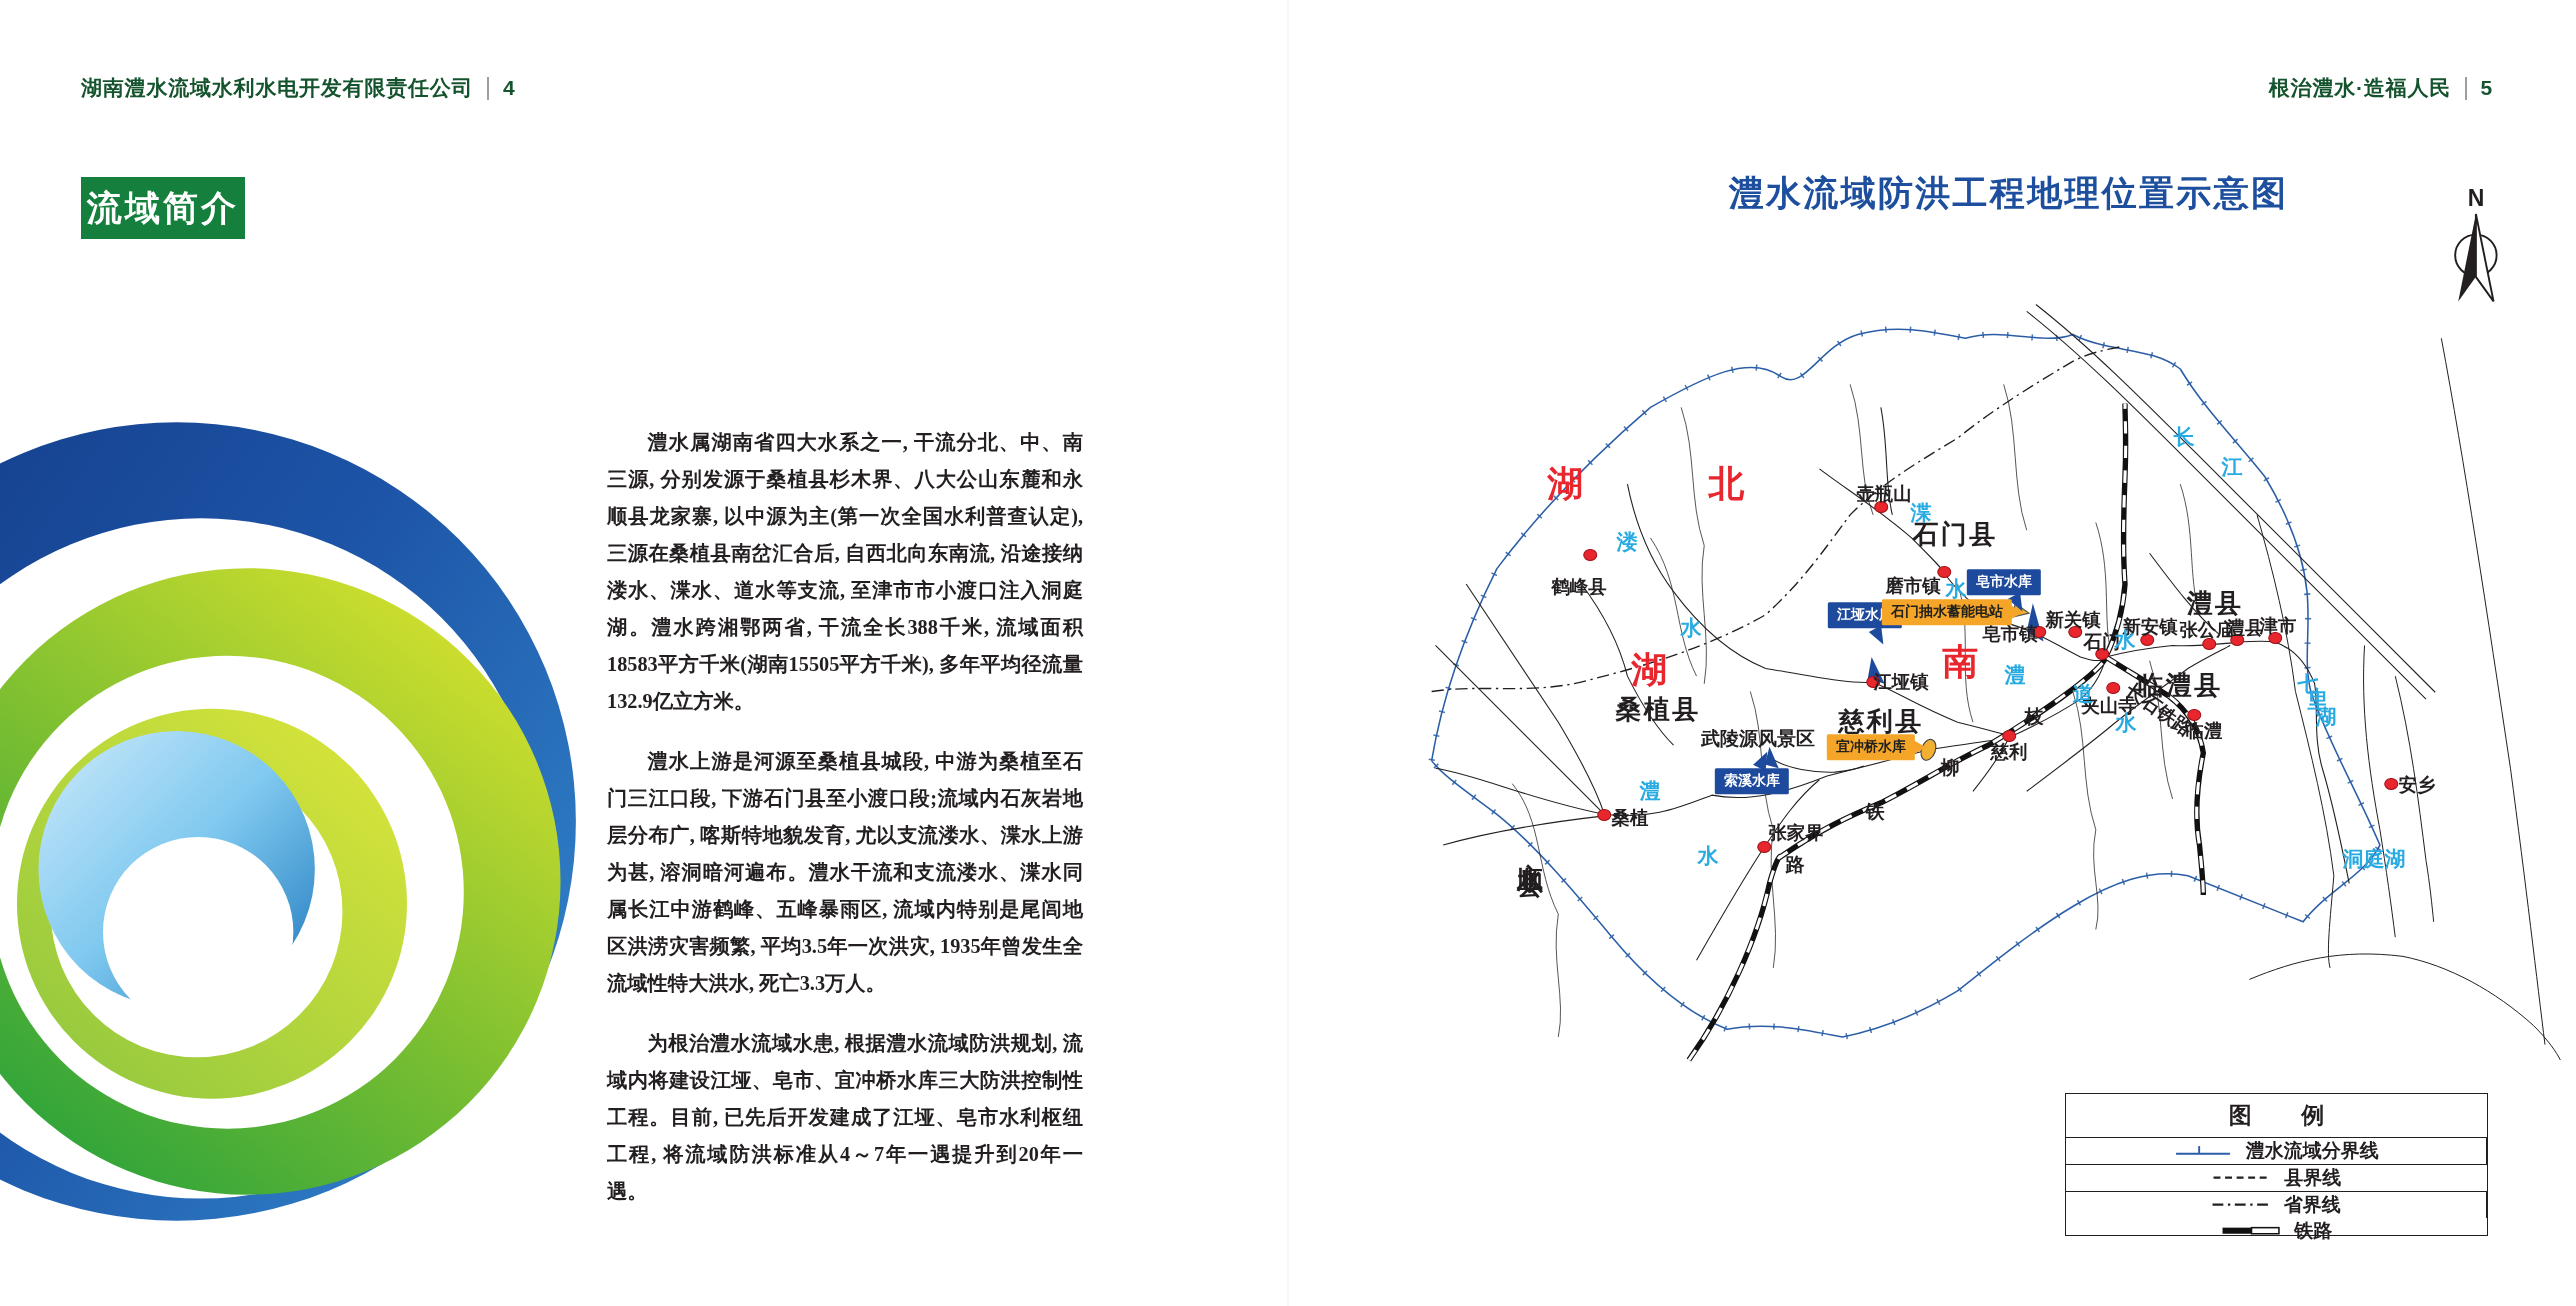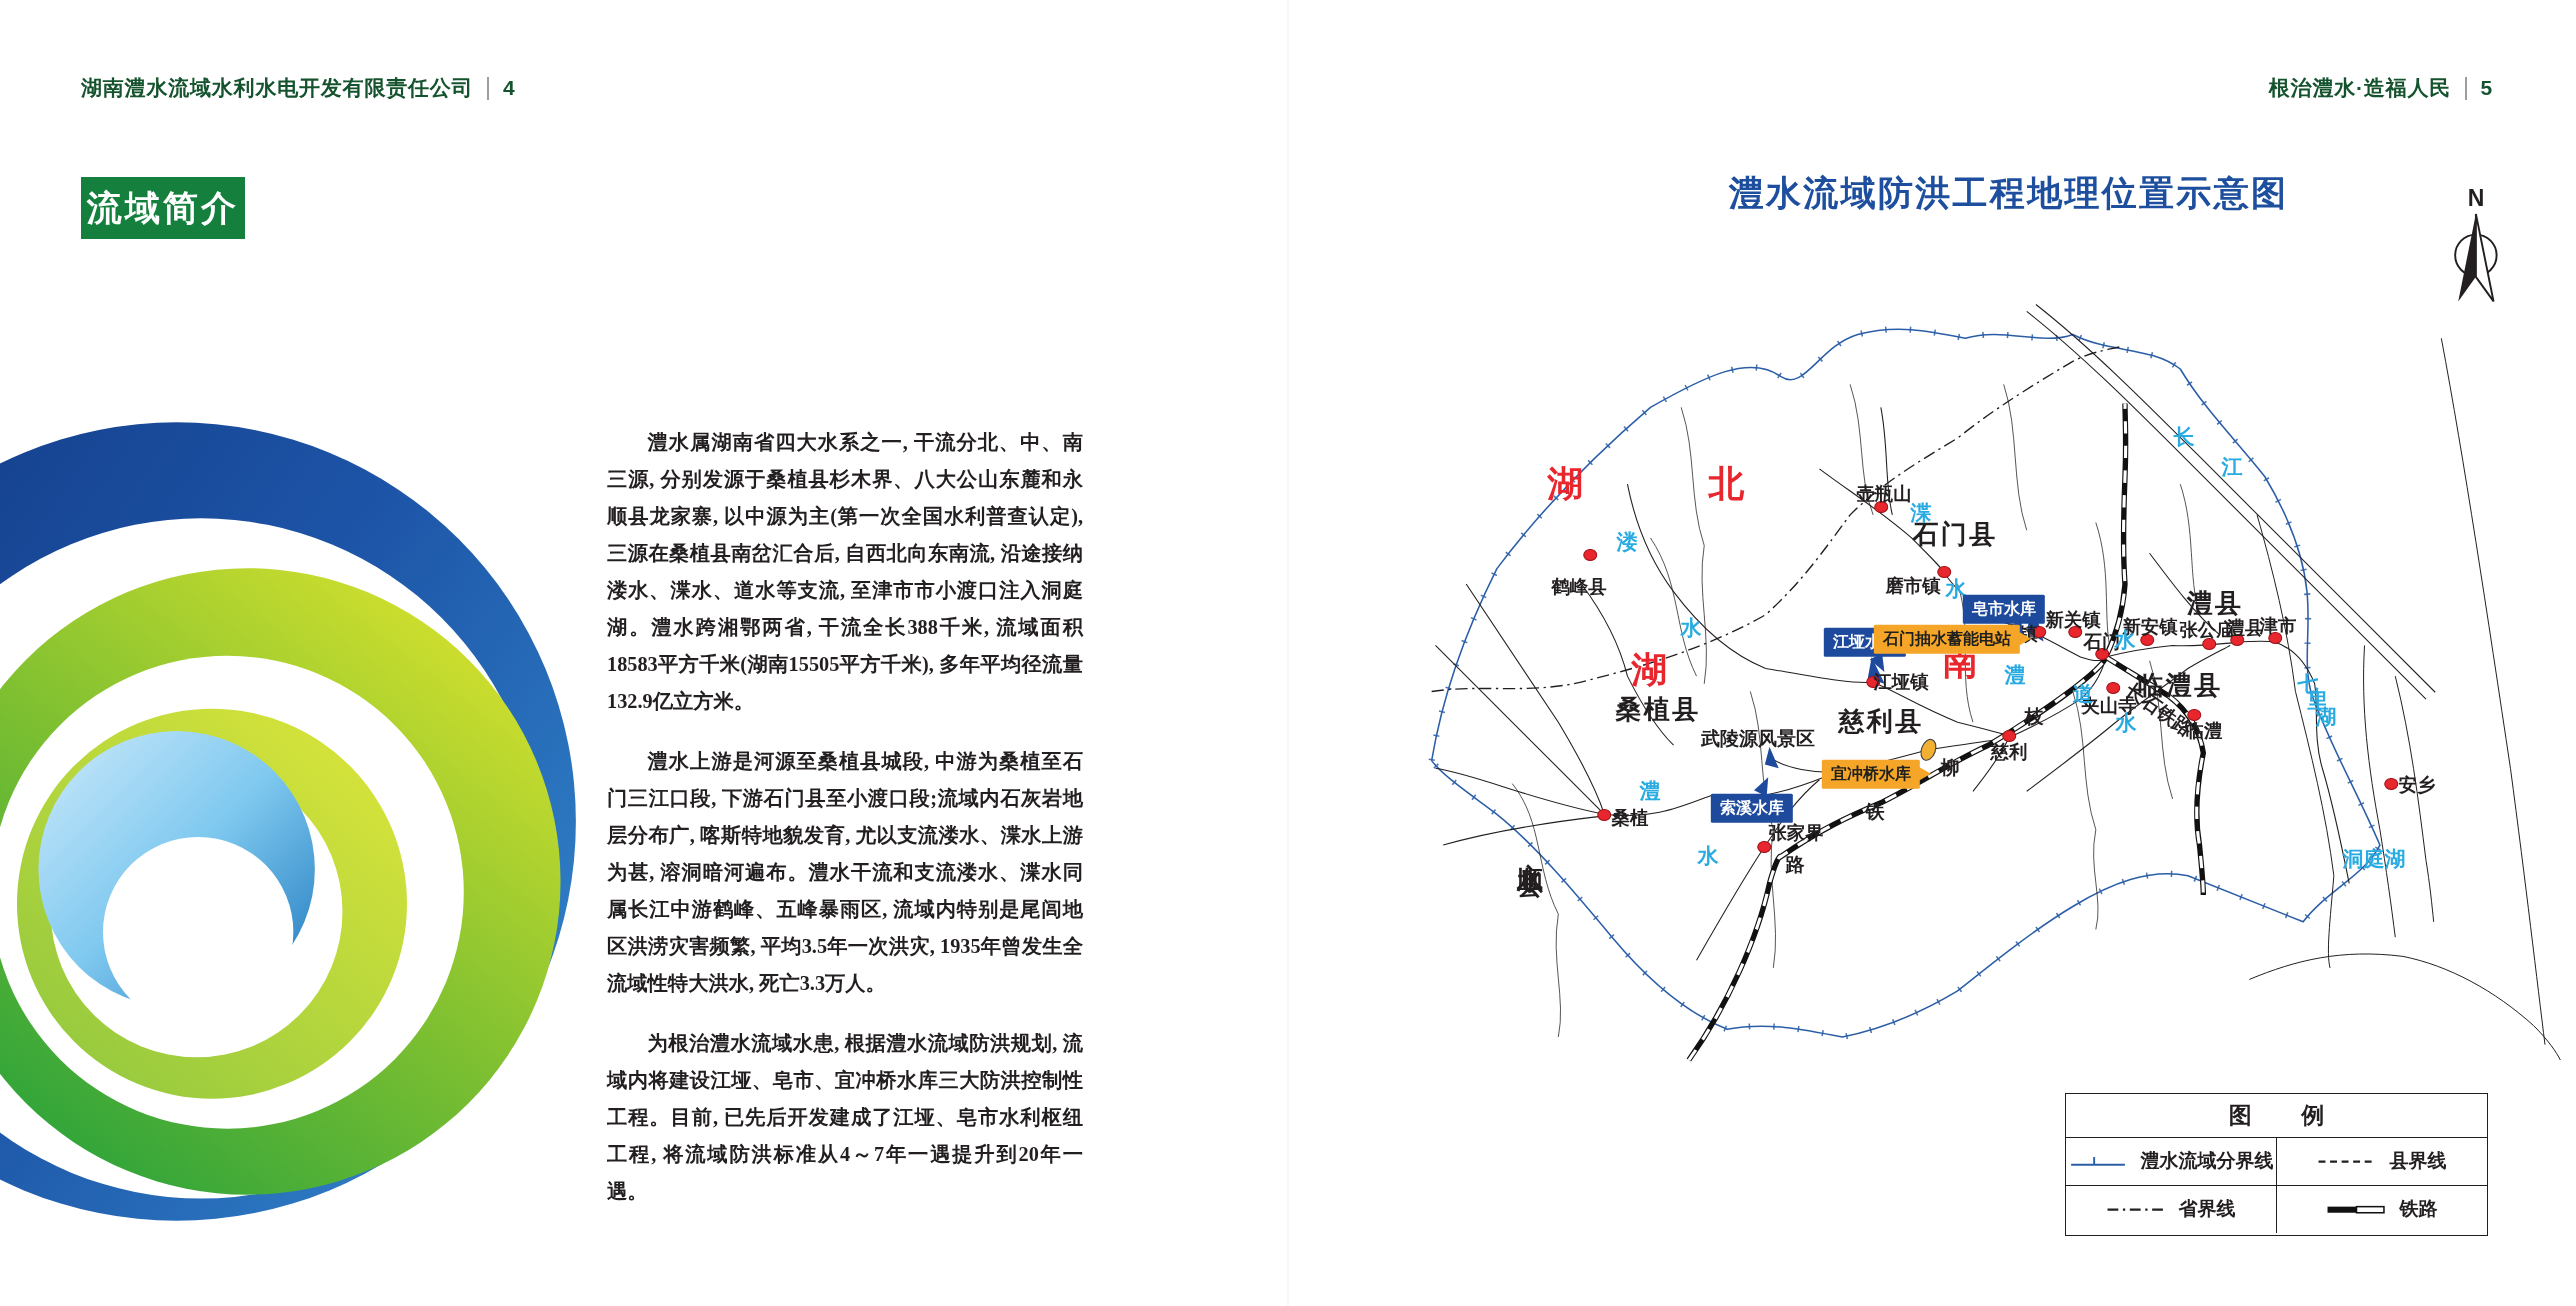--- a/index.html
+++ b/index.html
@@ -27,34 +27,34 @@
   #map .lbl{position:absolute;transform:translate(-50%,-50%);white-space:nowrap;}
   .prov{font-size:36px;font-weight:bold;color:#e8262d;letter-spacing:1.5px;}
   .county{font-size:26px;font-weight:bold;color:#231f20;letter-spacing:2.3px;}
   .county.vertical{writing-mode:vertical-rl;letter-spacing:4.6px;}
   .town-label{font-size:18.4px;font-weight:bold;color:#231f20;}
   .town-dot{position:absolute;width:11.5px;height:10px;border-radius:50%;
             background:#e8262d;border:1.5px solid #9e1016;transform:translate(-50%,-50%);}
   .river{font-size:21px;font-weight:bold;color:#29abe2;}
   .rail-label{font-size:19px;font-weight:bold;color:#231f20;}
   .poi{font-size:19px;font-weight:bold;color:#231f20;}
-  .mapbox{font-size:16px;font-weight:bold;padding:3.8px 9.2px;border-radius:1.5px;position:absolute;
-          transform:translate(-50%,-50%);white-space:nowrap;margin-top:27px;}
+  .mapbox{font-size:14px;font-weight:bold;padding:3.8px 9.2px;border-radius:1.5px;position:absolute;
+          transform:translate(-50%,-50%);white-space:nowrap;}
   .mapbox.blue{background:#1d4a9c;color:#ffffff;}
   .mapbox.orange{background:#f5a629;color:#20201e;}
   .mapbox .arrow{position:absolute;width:0;height:0;border:7px solid transparent;}
   .mapbox.blue .arrow{--c:#1d4a9c;} .mapbox.orange .arrow{--c:#f5a629;}
   .arrow.right{left:99%;top:50%;transform:translateY(-50%);border-left:12.3px solid var(--c);}
   .arrow.down-right{top:96%;left:62%;border-top:18.4px solid var(--c);transform:rotate(-28deg);}
   .arrow.up-right{bottom:96%;left:58%;border-bottom:18.4px solid var(--c);transform:rotate(26deg);}
   
   #legend{position:absolute;left:645px;top:939px;width:421px;height:141px;border:1.5px solid #231f20;background:#fff;}
   #legend .lg-title{height:43px;border-bottom:1.5px solid #231f20;display:flex;align-items:center;justify-content:center;
                     font-size:23px;font-weight:bold;letter-spacing:21.5px;text-indent:21.5px;}
-  #legend .lg-grid{display:grid;grid-template-columns:1fr 1fr;grid-template-rows:1fr 1fr;height:95px;}
+  #legend .lg-grid{display:grid;grid-template-columns:1fr;grid-template-rows:1fr 1fr;height:95px;}
   #legend .cell{display:flex;align-items:center;justify-content:center;gap:12.3px;font-size:19px;font-weight:bold;}
   #legend .cell.c1,#legend .cell.c3{border-right:1.5px solid #231f20;}
   #legend .cell.c1,#legend .cell.c2{border-bottom:1.5px solid #231f20;}
   #compassN{position:absolute;left:1056px;top:31px;transform:translate(-50%,0);
             font-size:23px;font-weight:bold;color:#231f20;}
 </style>
 </head>
 <body>
 
 <div id="canvas">

